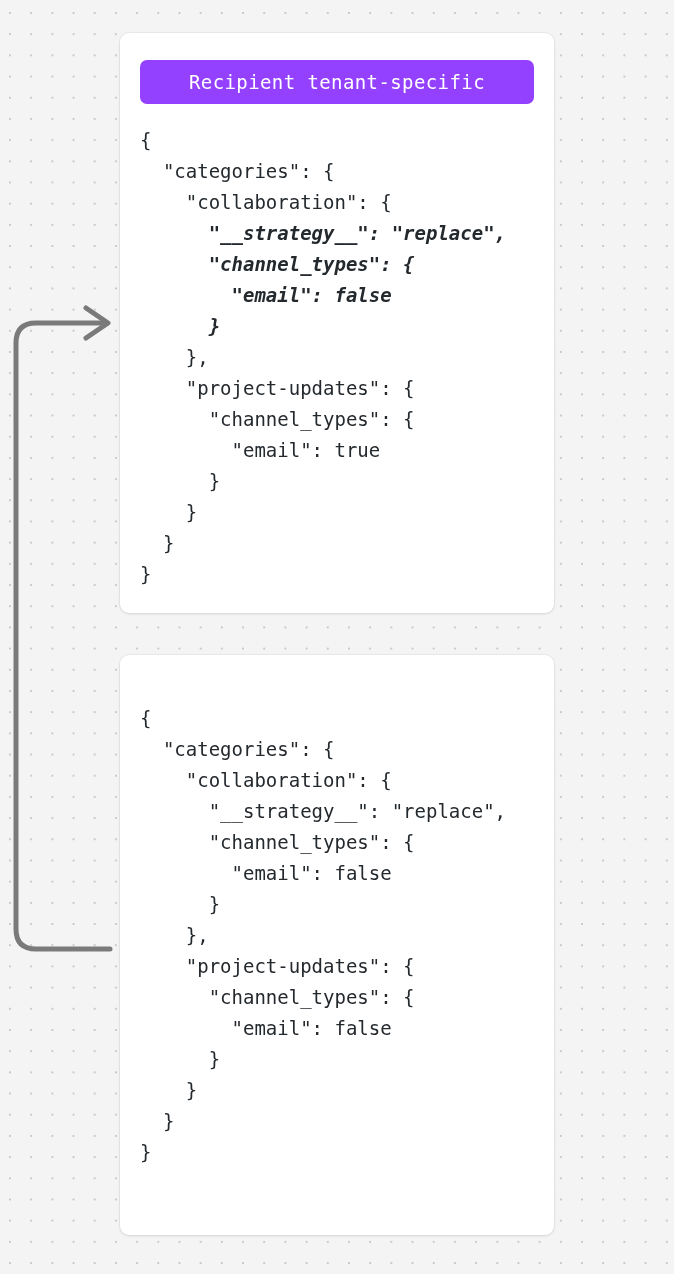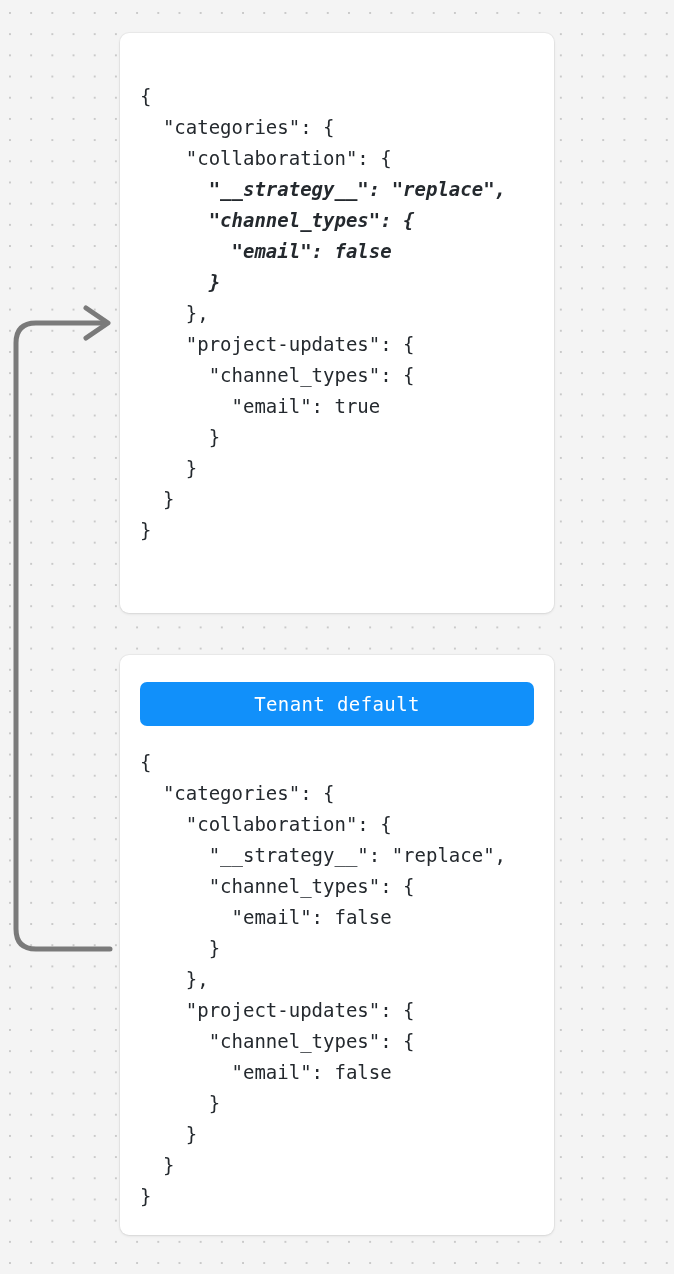--- a/index.html
+++ b/index.html
@@ -84,21 +84,21 @@
 <body style="background-color: rgb(244, 244, 244); background-image: radial-gradient(circle at 1px 1px, rgb(201, 201, 201) 1.1px, transparent 1.3px);">
 
 <div id="canvas">
 
   <svg class="connector" viewBox="0 0 130 670" width="130" height="670" aria-hidden="true">
     <path d="M 110 649 L 36 649 Q 16 649 16 629 L 16 43 Q 16 23 36 23 L 103 23" fill="none" stroke="#7a7a7a" stroke-width="5" stroke-linecap="round" stroke-linejoin="round"></path>
     <path d="M 86 8 L 108 23 L 86 38" fill="none" stroke="#7a7a7a" stroke-width="5" stroke-linecap="round" stroke-linejoin="round"></path>
   </svg>
 
   <div class="card" id="card-recipient">
+    <div class="badge badge-purple" style="background: rgb(147, 64, 255); color: rgb(255, 255, 255);">Recipient tenant-specific</div>
     <pre class="code"><span class="ln">{</span><span class="ln">  "categories": {</span><span class="ln">    "collaboration": {</span><span class="ln em">      "__strategy__": "replace",</span><span class="ln em">      "channel_types": {</span><span class="ln em">        "email": false</span><span class="ln em">      }</span><span class="ln">    },</span><span class="ln">    "project-updates": {</span><span class="ln">      "channel_types": {</span><span class="ln">        "email": true</span><span class="ln">      }</span><span class="ln">    }</span><span class="ln">  }</span><span class="ln">}</span></pre>
   </div>
 
   <div class="card" id="card-tenant">
-    <div class="badge badge-blue" style="background: rgb(17, 144, 250); color: rgb(255, 255, 255);">Tenant default</div>
     <pre class="code"><span class="ln">{</span><span class="ln">  "categories": {</span><span class="ln">    "collaboration": {</span><span class="ln">      "__strategy__": "replace",</span><span class="ln">      "channel_types": {</span><span class="ln">        "email": false</span><span class="ln">      }</span><span class="ln">    },</span><span class="ln">    "project-updates": {</span><span class="ln">      "channel_types": {</span><span class="ln">        "email": false</span><span class="ln">      }</span><span class="ln">    }</span><span class="ln">  }</span><span class="ln">}</span></pre>
   </div>
 
 </div>
 
 </body></html>

